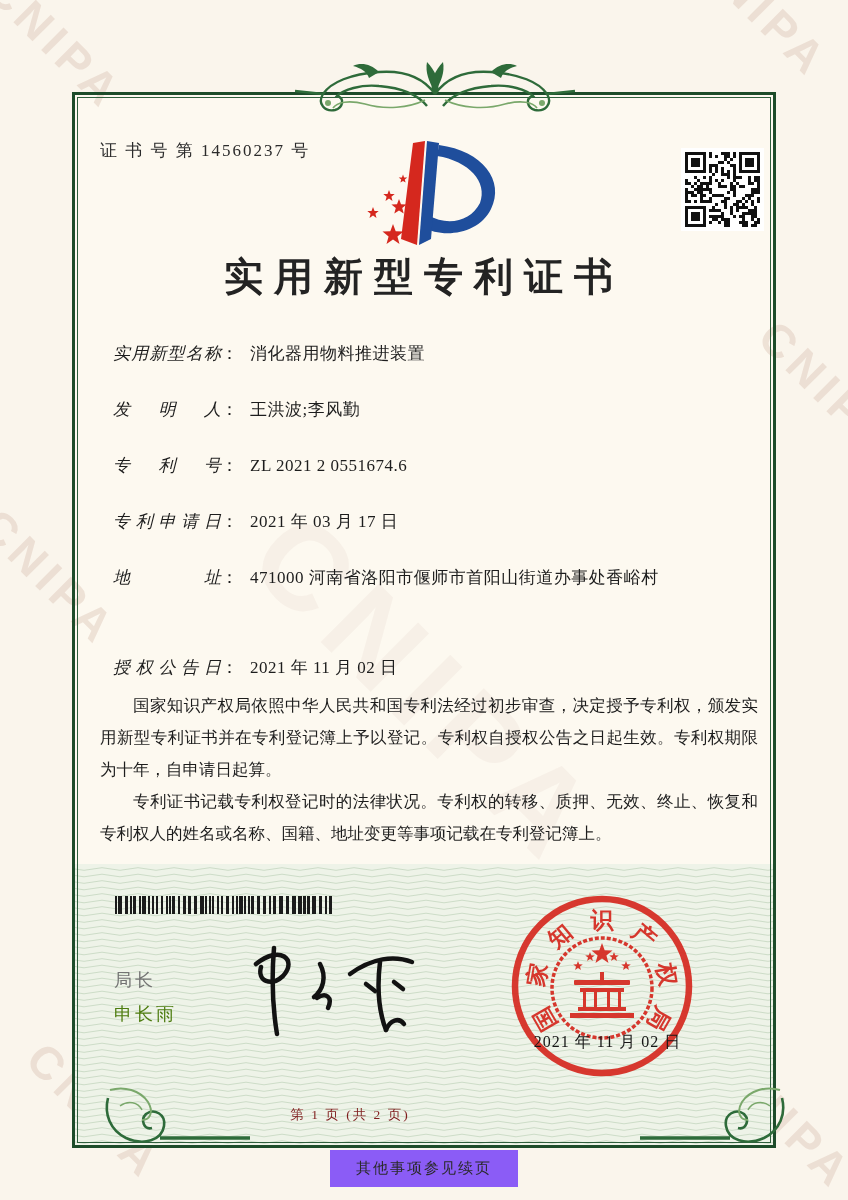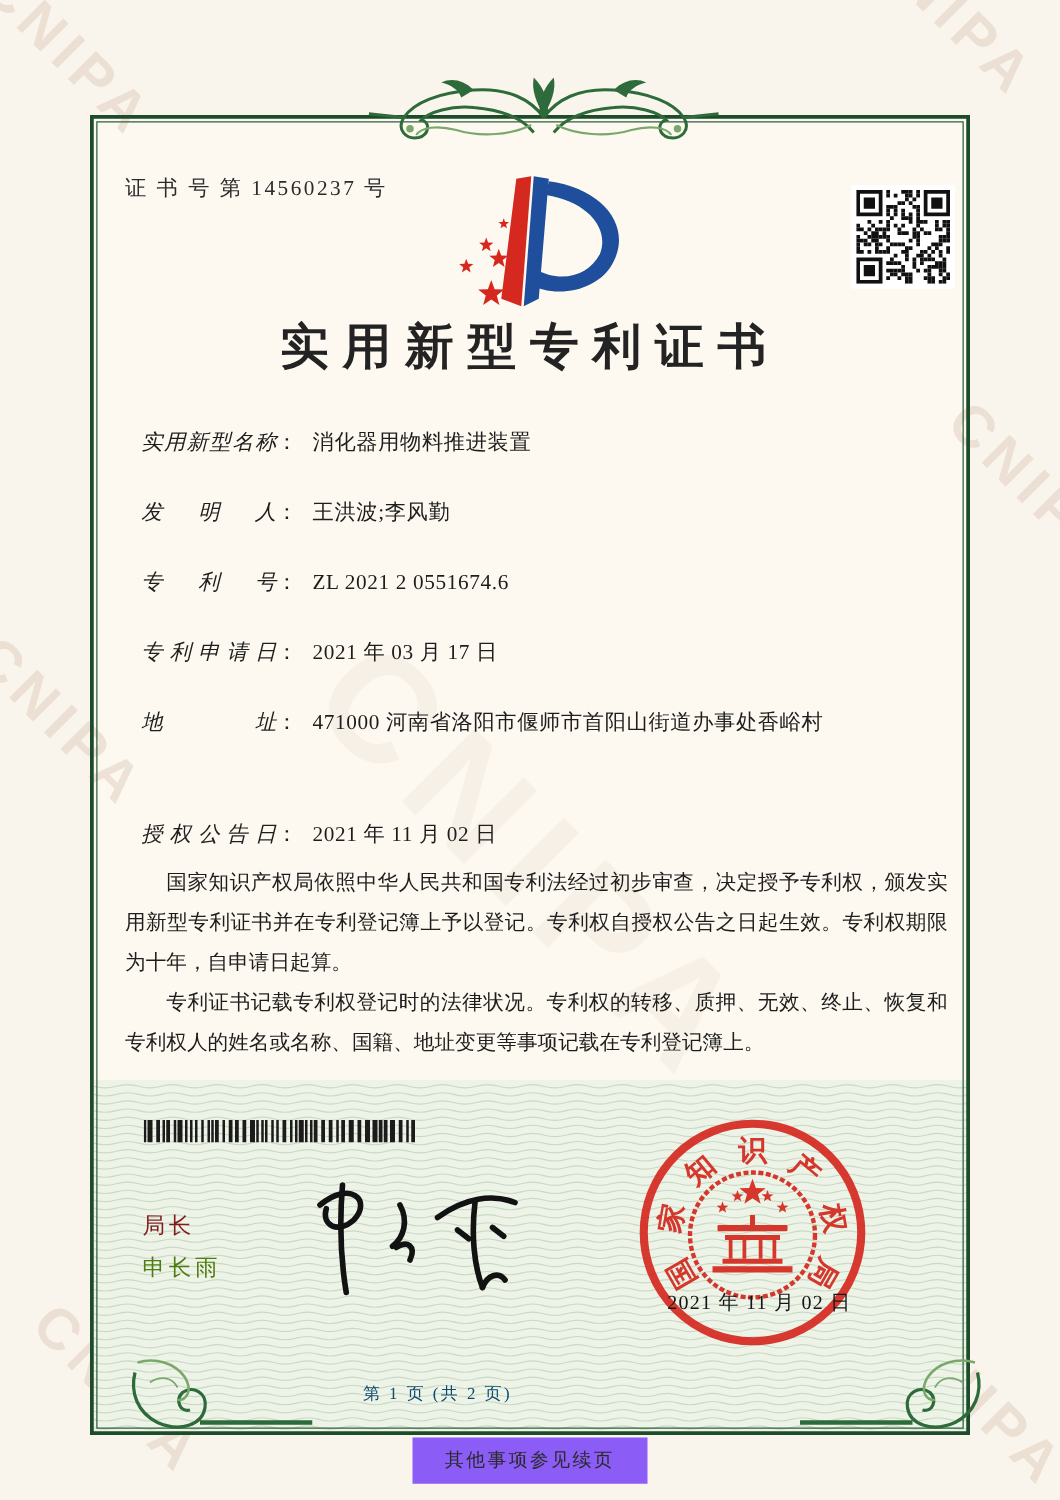--- a/index.html
+++ b/index.html
@@ -43,28 +43,28 @@
   .f-label{display:inline-block;width:108px;text-align:justify;text-align-last:justify;vertical-align:top;font-style:italic;}
   .f-colon{display:inline-block;margin-right:12px;}
   .f-value{letter-spacing:0.5px;margin-top:15px;}
   .grant-row{left:113px;top:656px;width:650px;z-index:6;font-size:17px;white-space:nowrap;}
   .grant-right{position:absolute;left:318px;top:0;}
   
   .body-text{left:100px;top:690px;width:658px;z-index:6;font-size:16.5px;line-height:32px;text-align:justify;}
   .body-text p{margin:0;text-indent:2em;}
   
   .barcode{left:115px;top:896px;z-index:6;}
-  .signer-title{left:114px;top:968px;font-size:18px;letter-spacing:3px;z-index:6;color:#7f1d1d;}
+  .signer-title{left:114px;top:968px;font-size:18px;letter-spacing:3px;z-index:6;color:#737373;}
   .signer-name{left:114px;top:1002px;font-size:18px;letter-spacing:3px;z-index:6;color:#4d7c0f;}
   .signature{left:222px;top:932px;z-index:6;}
   .seal{left:508px;top:892px;z-index:6;}
   .seal-date{left:520px;top:1032px;width:175px;text-align:center;font-size:16px;
              letter-spacing:1px;color:#161616;z-index:7;}
   .page-num{left:72px;top:1106px;width:556px;text-align:center;font-size:13.5px;
-            letter-spacing:2px;z-index:6;color:#0c4a6e;}
+            letter-spacing:2px;z-index:6;color:#7f1d1d;}
   .note-box{
     left:50%;top:1150px;transform:translateX(-50%);background:#8b5cf6;
     padding:9px 26px;font-size:15px;letter-spacing:2px;z-index:6;color:#2a2a2a;
   }
   .mirror{transform:scaleX(-1);}
 </style>
 </head>
 <body>
 
 <div class="abs frame-bg"></div>

